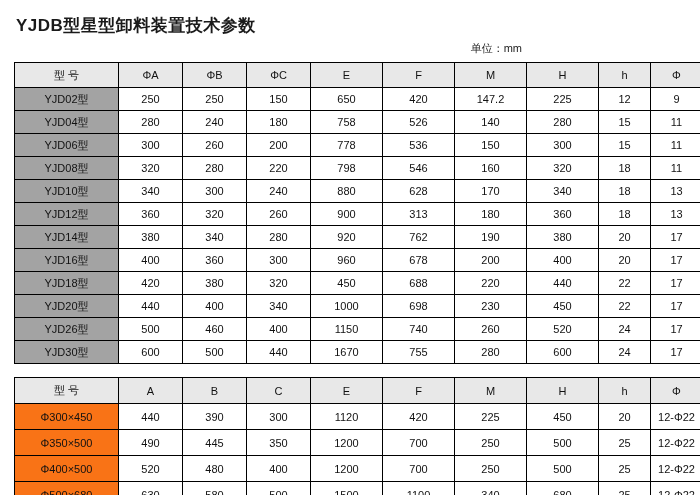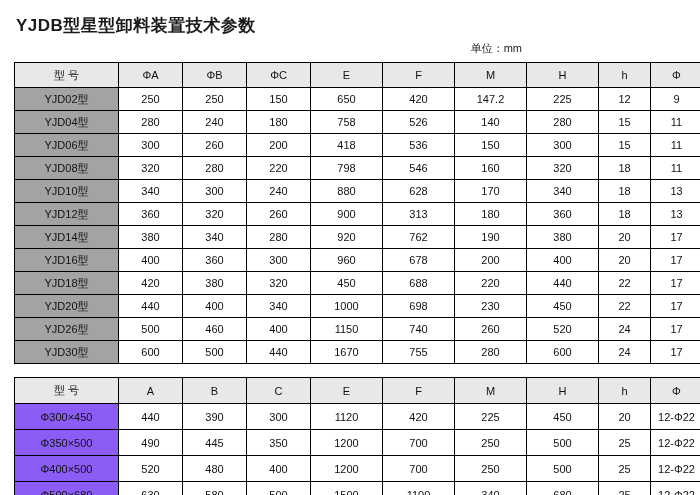--- a/index.html
+++ b/index.html
@@ -74,21 +74,21 @@
     height: 25px;
     padding: 0;
     color: #111111;
   }
   table.spec2 thead th {
     background: #e8e8e8;
     font-weight: normal;
     height: 25px;
   }
   table.spec2 tbody td:first-child {
-    background: #8b5cf6;
+    background: #f97316;
   }
 </style>
 </head>
 <body>
 
 <div class="page">
 
   <div class="title">YJDB型星型卸料装置技术参数</div>
 
   <div class="unit-line">单位：mm</div>
@@ -143,21 +143,21 @@
         <td>140</td>
         <td>280</td>
         <td>15</td>
         <td>11</td>
       </tr>
       <tr>
         <td>YJD06型</td>
         <td>300</td>
         <td>260</td>
         <td>200</td>
-        <td>418</td>
+        <td>778</td>
         <td>536</td>
         <td>150</td>
         <td>300</td>
         <td>15</td>
         <td>11</td>
       </tr>
       <tr>
         <td>YJD08型</td>
         <td>320</td>
         <td>280</td>

